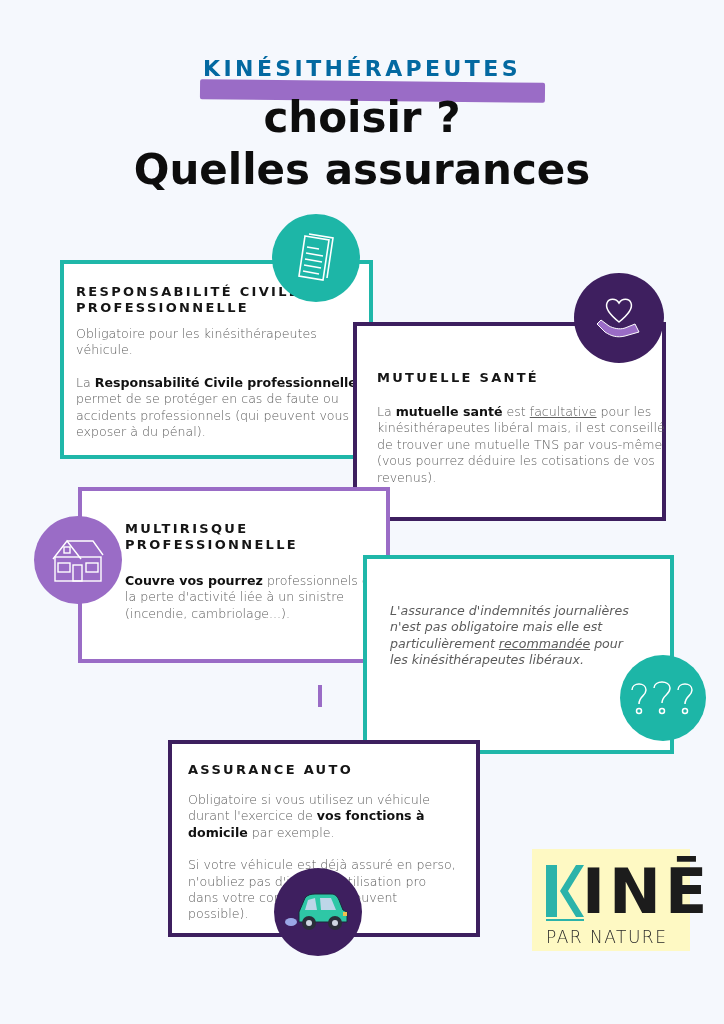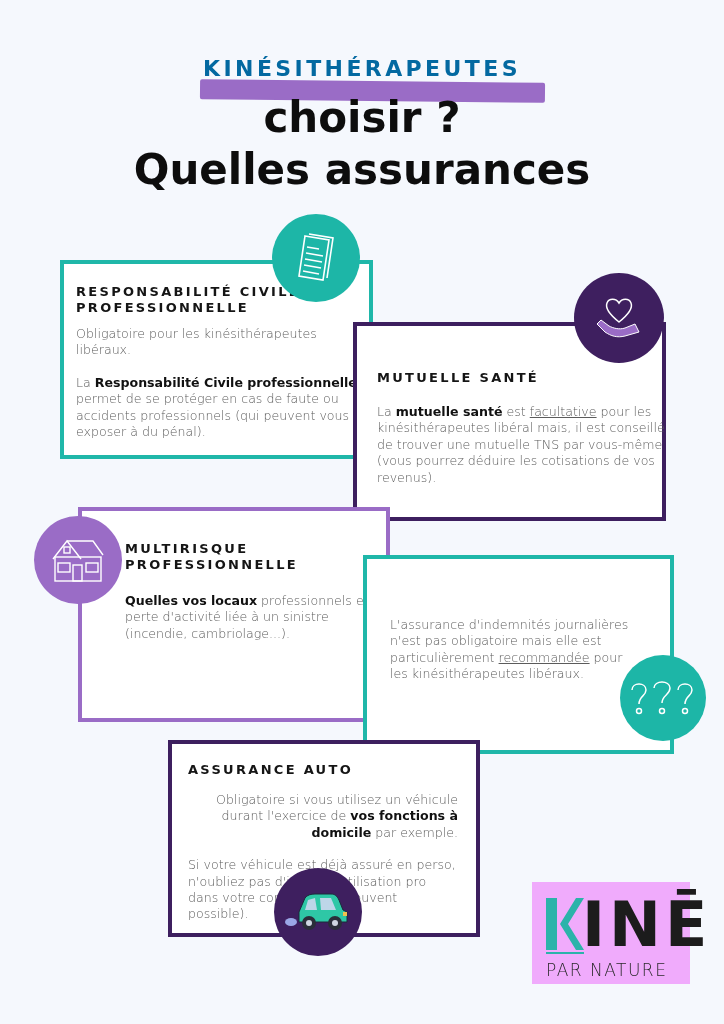--- a/index.html
+++ b/index.html
@@ -41,21 +41,21 @@
   .teal { border-color: #1fb7a9; }
   .dpurple { border-color: #3d1f5f; padding-left: 31px; }
   .lpurple { border-color: #9a6cc6; }
   .circle {
     position: absolute; border-radius: 50%; display: flex; align-items: center; justify-content: center;
   }
   .c-teal { background: #1db6a7; }
   .c-dpurple { background: #3e1f5f; }
   .c-lpurple { background: #9a6cc6; }
   .logo {
-    position: absolute; left: 532px; top: 882px; width: 158px; height: 102px; background: #f0abfc;
+    position: absolute; left: 532px; top: 849px; width: 158px; height: 102px; background: #fef9c3;
   }
   .logo-k { position: absolute; left: 14px; top: 16px; width: 38px; height: 56px; }
   .logo-ine {
     position: absolute; left: 50px; top: 8px; font-size: 62px; font-weight: 700; color: #1c1c1c;
     letter-spacing: 4px; line-height: 70px; font-family: "DejaVu Sans", sans-serif;
   }
   .logo-sub {
     position: absolute; left: 14px; top: 78px; font-size: 17px; letter-spacing: 1.5px; color: #2a2a2a;
     font-family: "DejaVu Sans", sans-serif; font-weight: 300;
   }
@@ -74,21 +74,21 @@
 
 <div style="position:absolute;left:383px;top:488px;width:4px;height:70px;background:#9a6cc6;"></div>
 <div style="position:absolute;left:318px;top:685px;width:4px;height:22px;background:#9a6cc6;"></div>
 
 <div class="card teal" style="left:60px;top:260px;width:313px;height:199px;">
   <div style="position:absolute;left:12px;top:20px;width:290px;">
     <h2>
       <span>RESPONSABILITÉ CIVILE</span><br>
       <span>PROFESSIONNELLE</span>
     </h2>
-    <p style="margin-top:10px;width:250px;">Obligatoire pour les kinésithérapeutes libéraux.</p>
+    <p style="margin-top:10px;width:250px;">Obligatoire pour les kinésithérapeutes véhicule.</p>
     <p style="margin-top:16px;"><span>La </span><b>Responsabilité Civile professionnelle</b><span> permet de se protéger en cas de faute ou accidents professionnels (qui peuvent vous exposer à du pénal).</span></p>
   </div>
 </div>
 <div class="circle c-teal" style="left:272px;top:214px;width:88px;height:88px;">
   <svg width="50" height="56" viewBox="0 0 50 56">
     <g fill="none" stroke="#fff" stroke-width="1.6">
       <path d="M14 6 L38 10 L32 50 L8 46 Z"></path>
       <path d="M18 4 L42 8 L36 48"></path>
       <line x1="16" y1="17" x2="28" y2="19"></line>
       <line x1="15" y1="23" x2="32" y2="26"></line>
@@ -105,65 +105,65 @@
     <p style="margin-top:18px;"><span>La </span><b>mutuelle santé</b><span> est </span><u>facultative</u><span> pour les kinésithérapeutes libéral mais, il est conseillé de trouver une mutuelle TNS par vous-même (vous pourrez déduire les cotisations de vos revenus).</span></p>
   </div>
 </div>
 <div class="circle c-dpurple" style="left:574px;top:273px;width:90px;height:90px;">
   <svg width="60" height="60" viewBox="0 0 60 60">
     <path d="M30 34 C20 26 16 20 18 15 C20 10 27 10 30 15 C33 10 40 10 42 15 C44 20 40 26 30 34 Z" fill="none" stroke="#fff" stroke-width="1.5"></path>
     <path d="M8 36 L12 32 L20 38 C24 40 30 42 36 40 L46 36 L50 44 L36 48 C28 50 22 48 16 44 Z" fill="#9a6cc6" stroke="#fff" stroke-width="1"></path>
   </svg>
 </div>
 
-<div class="card lpurple" style="left:78px;top:487px;width:312px;height:215px;margin-top:20px;">
+<div class="card lpurple" style="left:78px;top:487px;width:312px;height:176px;">
   <div style="position:absolute;left:43px;top:30px;width:260px;">
     <h2>
       <span>MULTIRISQUE</span><br>
       <span>PROFESSIONNELLE</span>
     </h2>
-    <p style="margin-top:20px;"><b>Quelles vos locaux</b><span> professionnels et la perte d'activité liée à un sinistre (incendie, cambriolage...).</span></p>
+    <p style="margin-top:20px;"><b>Couvre vos pourrez</b><span> professionnels et la perte d'activité liée à un sinistre (incendie, cambriolage...).</span></p>
   </div>
 </div>
 <div class="circle c-lpurple" style="left:34px;top:516px;width:88px;height:88px;">
   <svg width="58" height="46" viewBox="0 0 58 46">
     <g fill="none" stroke="#fff" stroke-width="1.4">
       <path d="M4 22 L18 4 L32 22"></path>
       <path d="M18 4 L44 4 L54 18"></path>
       <rect x="6" y="20" width="46" height="24"></rect>
       <rect x="15" y="10" width="6" height="6"></rect>
       <rect x="9" y="26" width="12" height="9"></rect>
       <rect x="37" y="26" width="12" height="9"></rect>
       <rect x="24" y="28" width="9" height="16"></rect>
     </g>
   </svg>
 </div>
 
 <div class="card teal" style="left:363px;top:555px;width:311px;height:199px;">
   <div style="position:absolute;left:23px;top:44px;width:245px;">
-    <p style="margin-top:14px;"><span>L'assurance d'indemnités journalières n'est pas obligatoire mais elle est particulièrement </span><u>recommandée</u><span> pour les kinésithérapeutes libéraux.</span></p>
+    <p style="font-style:italic;"><span>L'assurance d'indemnités journalières n'est pas obligatoire mais elle est particulièrement </span><u>recommandée</u><span> pour les kinésithérapeutes libéraux.</span></p>
   </div>
 </div>
 <div class="circle c-teal" style="left:620px;top:655px;width:86px;height:86px;">
   <svg width="70" height="40" viewBox="0 0 70 40">
     <g fill="none" stroke="#fff" stroke-width="1.5">
       <path d="M4 12 C4 4 18 4 18 12 C18 18 11 18 11 26"></path>
       <circle cx="11" cy="33" r="2.5"></circle>
       <path d="M26 10 C26 2 42 2 42 10 C42 17 34 17 34 25"></path>
       <circle cx="34" cy="33" r="2.5"></circle>
       <path d="M50 12 C50 4 64 4 64 12 C64 18 57 18 57 26"></path>
       <circle cx="57" cy="33" r="2.5"></circle>
     </g>
   </svg>
 </div>
 
 <div class="card dpurple" style="left:168px;top:708px;width:312px;height:197px;margin-top:32px;">
   <div style="position:absolute;left:16px;top:18px;width:270px;">
     <h2>ASSURANCE AUTO</h2>
-    <p style="margin-top:14px;text-align:right;"><span>Obligatoire si vous utilisez un véhicule durant l'exercice de </span><b>vos fonctions à domicile</b><span> par exemple.</span></p>
+    <p style="margin-top:14px;"><span>Obligatoire si vous utilisez un véhicule durant l'exercice de </span><b>vos fonctions à domicile</b><span> par exemple.</span></p>
     <p style="margin-top:16px;">Si votre véhicule est déjà assuré en perso, n'oubliez pas d'inclure l'utilisation pro dans votre contrat (c'est souvent possible).</p>
   </div>
 </div>
 <div class="circle c-dpurple" style="left:274px;top:868px;width:88px;height:88px;">
   <svg width="70" height="44" viewBox="0 0 70 44">
     <ellipse cx="8" cy="32" rx="6" ry="4" fill="#9aa7e6"></ellipse>
     <path d="M16 32 L16 22 L22 8 C24 5 28 4 32 4 L48 4 C52 4 54 6 56 10 L60 20 L64 22 L64 32 Z" fill="#2ec7a6" stroke="#1a2a3a" stroke-width="1"></path>
     <path d="M25 10 L32 8 L34 20 L22 20 Z" fill="#bdd6e8"></path>
     <path d="M37 8 L48 8 L53 20 L38 20 Z" fill="#bdd6e8"></path>
     <rect x="60" y="22" width="4" height="4" fill="#f2c14e"></rect>

